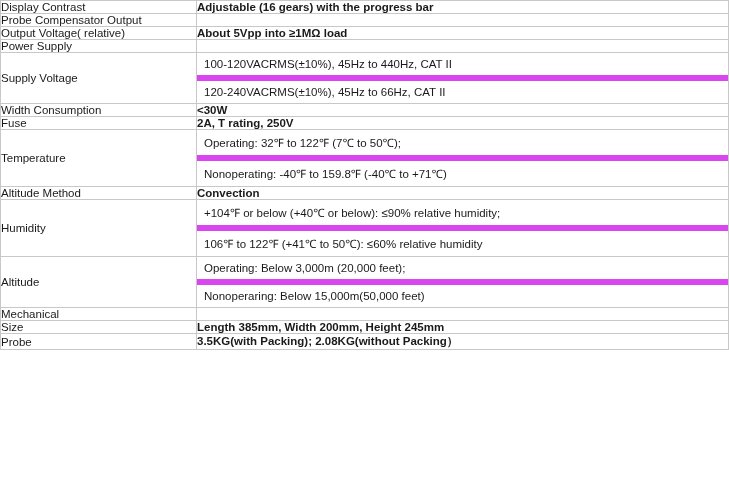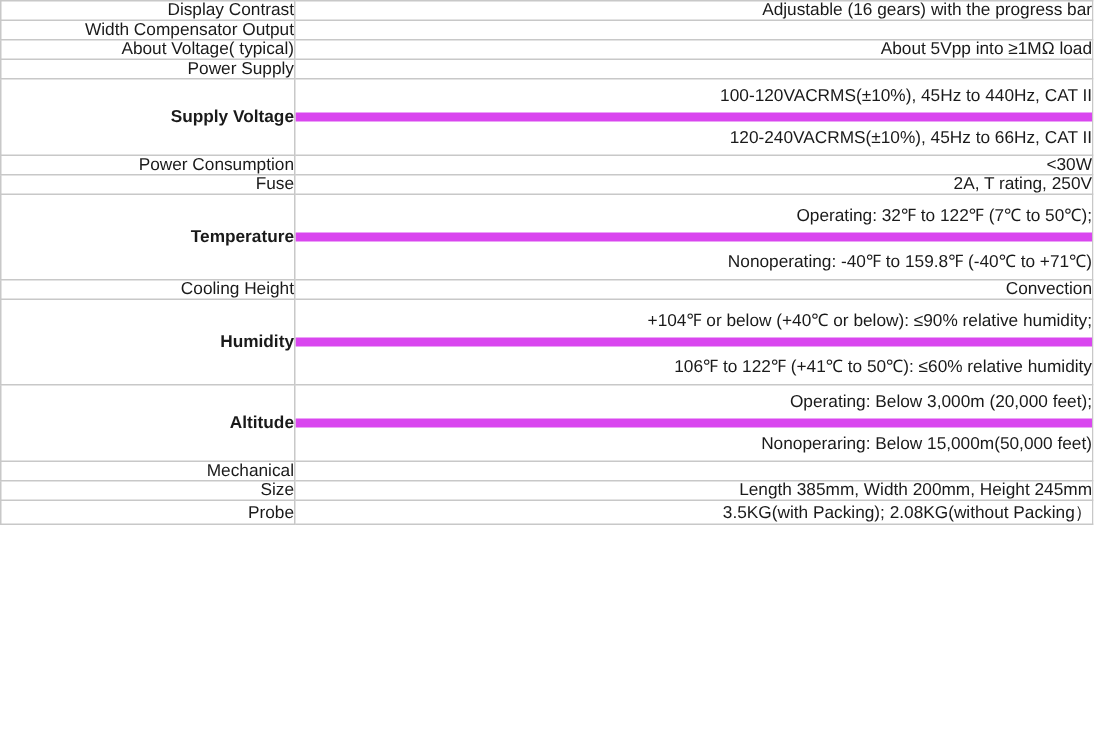--- a/index.html
+++ b/index.html
@@ -21,107 +21,106 @@
   }
   table.spec-table {
     border-collapse: collapse;
     width: 729px;
     table-layout: fixed;
   }
   table.spec-table td {
     border: 1px solid #c8c8c8;
     padding: 0;
     vertical-align: middle;
-    text-align: right;
   }
   td.label-cell {
     width: 195px;
     padding: 5px 0 5px 7px;
     color: #1a1a1a;
   }
   td.value-cell {
     padding: 5px 0 5px 7px;
     color: #1a1a1a;
+    font-weight: bold;
   }
   td.section-cell {
     padding: 5px 0 5px 7px;
   }
   
   .sub {
     display: block;
     padding: 5px 0 5px 7px;
   }
   .sub + .sub {
     border-top: 6px solid #d946ef;
   }
   td.split-cell {
     padding: 0;
   }
   td.tall-label {
     padding: 5px 0 5px 7px;
-    font-weight: bold;
   }
 </style>
 </head>
 <body>
 
 <div class="spec-sheet">
   <table class="spec-table">
     <tbody>
 
       <tr>
         <td class="label-cell">Display Contrast</td>
         <td class="value-cell">Adjustable (16 gears) with the progress bar</td>
       </tr>
 
       <tr>
-        <td class="section-cell">Width Compensator Output</td>
+        <td class="section-cell">Probe Compensator Output</td>
         <td class="value-cell"></td>
       </tr>
 
       <tr>
-        <td class="label-cell">About Voltage( typical)</td>
+        <td class="label-cell">Output Voltage( relative)</td>
         <td class="value-cell">About 5Vpp into ≥1MΩ load</td>
       </tr>
 
 
       <tr>
         <td class="section-cell">Power Supply</td>
         <td class="value-cell"></td>
       </tr>
 
       <tr>
         <td class="tall-label">Supply Voltage</td>
         <td class="split-cell">
           <span class="sub">100-120VACRMS(±10%), 45Hz to 440Hz, CAT II</span>
           <span class="sub">120-240VACRMS(±10%), 45Hz to 66Hz, CAT II</span>
         </td>
       </tr>
 
       <tr>
-        <td class="label-cell">Power Consumption</td>
+        <td class="label-cell">Width Consumption</td>
         <td class="value-cell">&lt;30W</td>
       </tr>
 
       <tr>
         <td class="label-cell">Fuse</td>
         <td class="value-cell">2A, T rating, 250V</td>
       </tr>
 
 
       <tr>
         <td class="tall-label">Temperature</td>
         <td class="split-cell">
           <span class="sub">Operating: 32℉ to 122℉  (7℃ to 50℃);</span>
           <span class="sub">Nonoperating: -40℉ to 159.8℉ (-40℃ to +71℃)</span>
         </td>
       </tr>
 
       <tr>
-        <td class="label-cell">Cooling Height</td>
+        <td class="label-cell">Altitude Method</td>
         <td class="value-cell">Convection</td>
       </tr>
 
       <tr>
         <td class="tall-label">Humidity</td>
         <td class="split-cell">
           <span class="sub">+104℉ or below (+40℃ or below): ≤90% relative humidity;</span>
           <span class="sub">106℉ to 122℉ (+41℃ to 50℃): ≤60% relative humidity</span>
         </td>
       </tr>

